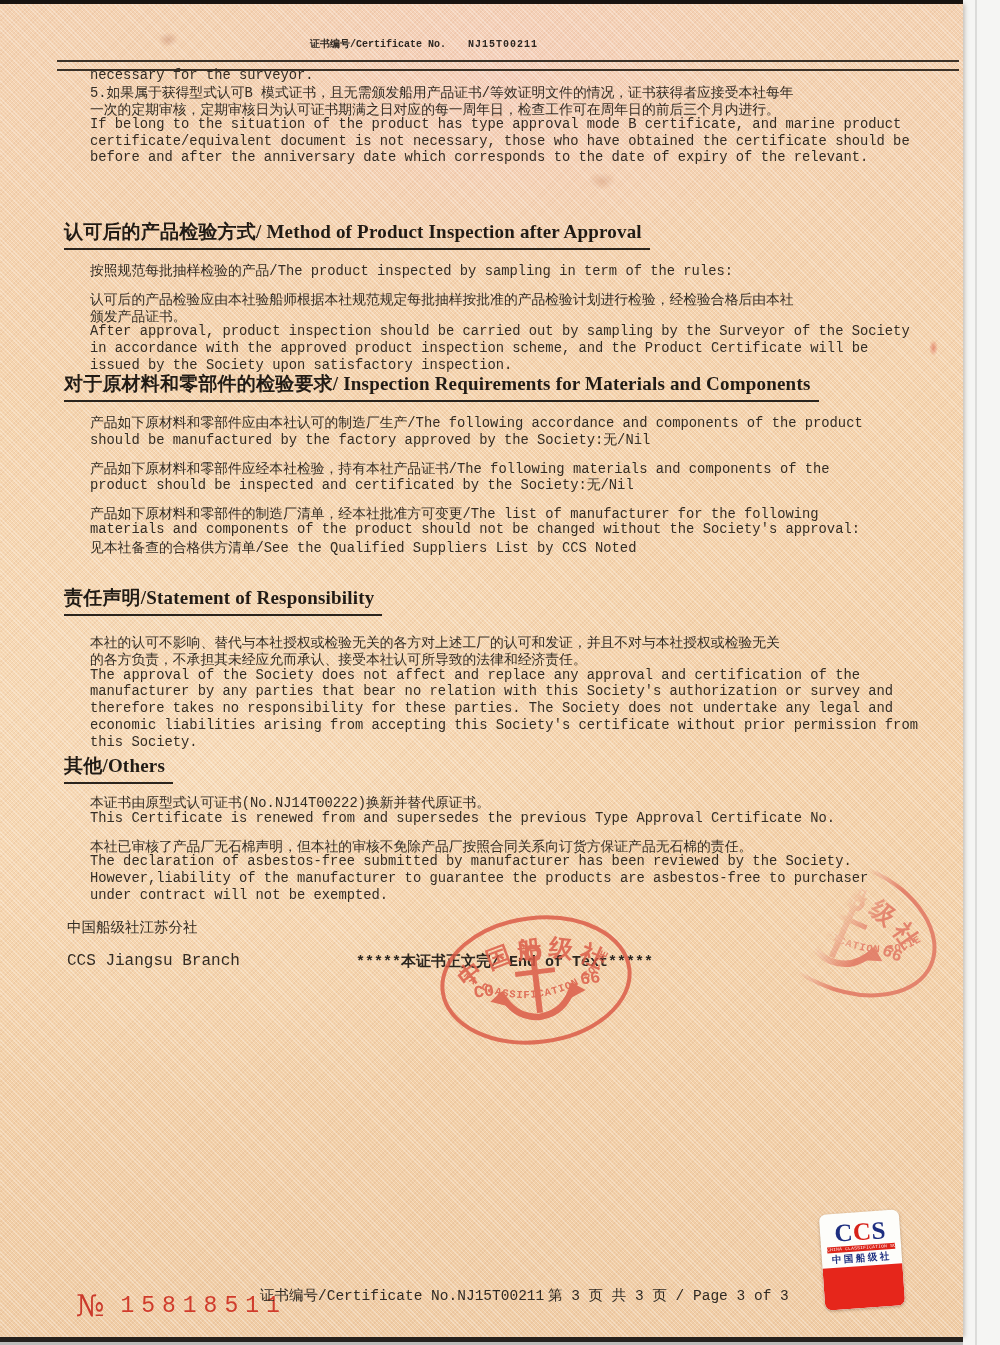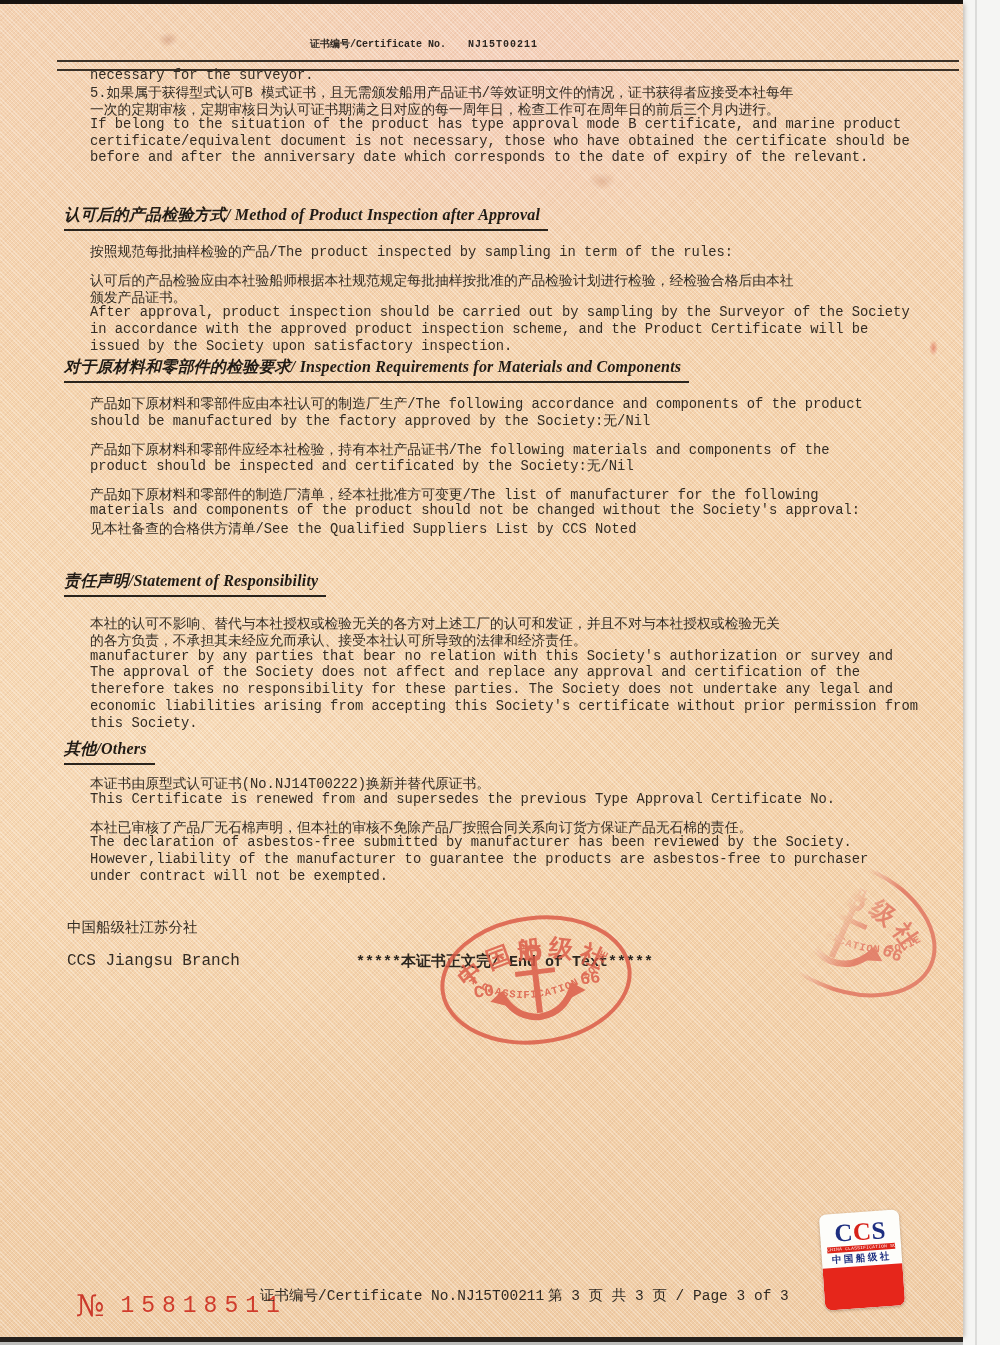--- a/index.html
+++ b/index.html
@@ -47,24 +47,24 @@
   .header-rule{position:absolute;left:57px;top:56px;width:902px;height:7px;
     border-top:2.5px solid #3b3127;border-bottom:2.5px solid #3b3127;}
 
   
   .intro{position:absolute;left:90px;top:64px;}
   .line{height:16.4px;font-size:13.8px;white-space:nowrap;color:#332c24;}
 
   .sections{position:absolute;left:64px;top:0;width:860px;}
   .section{position:absolute;left:0;width:100%;}
   .sec-heading{
-    display:inline-block;margin-top:1px;
+    display:inline-block;margin-top:15px;
     font-family:"Liberation Serif","DejaVu Serif",serif;
-    font-size:16px;font-weight:700;color:#211b15;letter-spacing:.2px;
-    border-bottom:2.5px solid #2a241d;padding:0 8px 3px 0;white-space:nowrap;font-style:italic;
+    font-size:19px;font-weight:700;color:#211b15;letter-spacing:.2px;
+    border-bottom:2.5px solid #2a241d;padding:0 8px 3px 0;white-space:nowrap;
   }
   .para{margin:12px 0 0 26px;}
   .para .line{height:16.8px;}
   .section:nth-child(3) .para{margin-top:18px;}
   .section:nth-child(4) .para{margin-top:10px;}
 
   
   .branch-cn{position:absolute;left:67px;top:914px;font-size:14.5px;white-space:nowrap;}
   .branch-en{position:absolute;left:67px;top:948px;font-size:16px;white-space:nowrap;}
   .end-text{position:absolute;left:356px;top:948px;font-size:15px;font-weight:bold;color:#2b251f;white-space:nowrap;}
@@ -144,22 +144,22 @@
             <div class="line">产品如下原材料和零部件应经本社检验，持有本社产品证书/The following materials and components of the</div>
             <div class="line">product should be inspected and certificated by the Society:无/Nil</div>
           </div><div class="para">
             <div class="line">产品如下原材料和零部件的制造厂清单，经本社批准方可变更/The list of manufacturer for the following</div>
             <div class="line">materials and components of the product should not be changed without the Society's approval:</div>
             <div class="line">见本社备查的合格供方清单/See the Qualified Suppliers List by CCS Noted</div>
           </div></div>
         <div class="section" style="top: 566px;"><div class="sec-heading">责任声明/Statement of Responsibility</div><div class="para">
             <div class="line">本社的认可不影响、替代与本社授权或检验无关的各方对上述工厂的认可和发证，并且不对与本社授权或检验无关</div>
             <div class="line">的各方负责，不承担其未经应允而承认、接受本社认可所导致的法律和经济责任。</div>
+            <div class="line">The approval of the Society does not affect and replace any approval and certification of the</div>
             <div class="line">manufacturer by any parties that bear no relation with this Society's authorization or survey and</div>
-            <div class="line">The approval of the Society does not affect and replace any approval and certification of the</div>
             <div class="line">therefore takes no responsibility for these parties. The Society does not undertake any legal and</div>
             <div class="line">economic liabilities arising from accepting this Society's certificate without prior permission from</div>
             <div class="line">this Society.</div>
           </div></div>
         <div class="section" style="top: 734px;"><div class="sec-heading">其他/Others</div><div class="para">
             <div class="line">本证书由原型式认可证书(No.NJ14T00222)换新并替代原证书。</div>
             <div class="line">This Certificate is renewed from and supersedes the previous Type Approval Certificate No.</div>
           </div><div class="para">
             <div class="line">本社已审核了产品厂无石棉声明，但本社的审核不免除产品厂按照合同关系向订货方保证产品无石棉的责任。</div>
             <div class="line">The declaration of asbestos-free submitted by manufacturer has been reviewed by the Society.</div>

